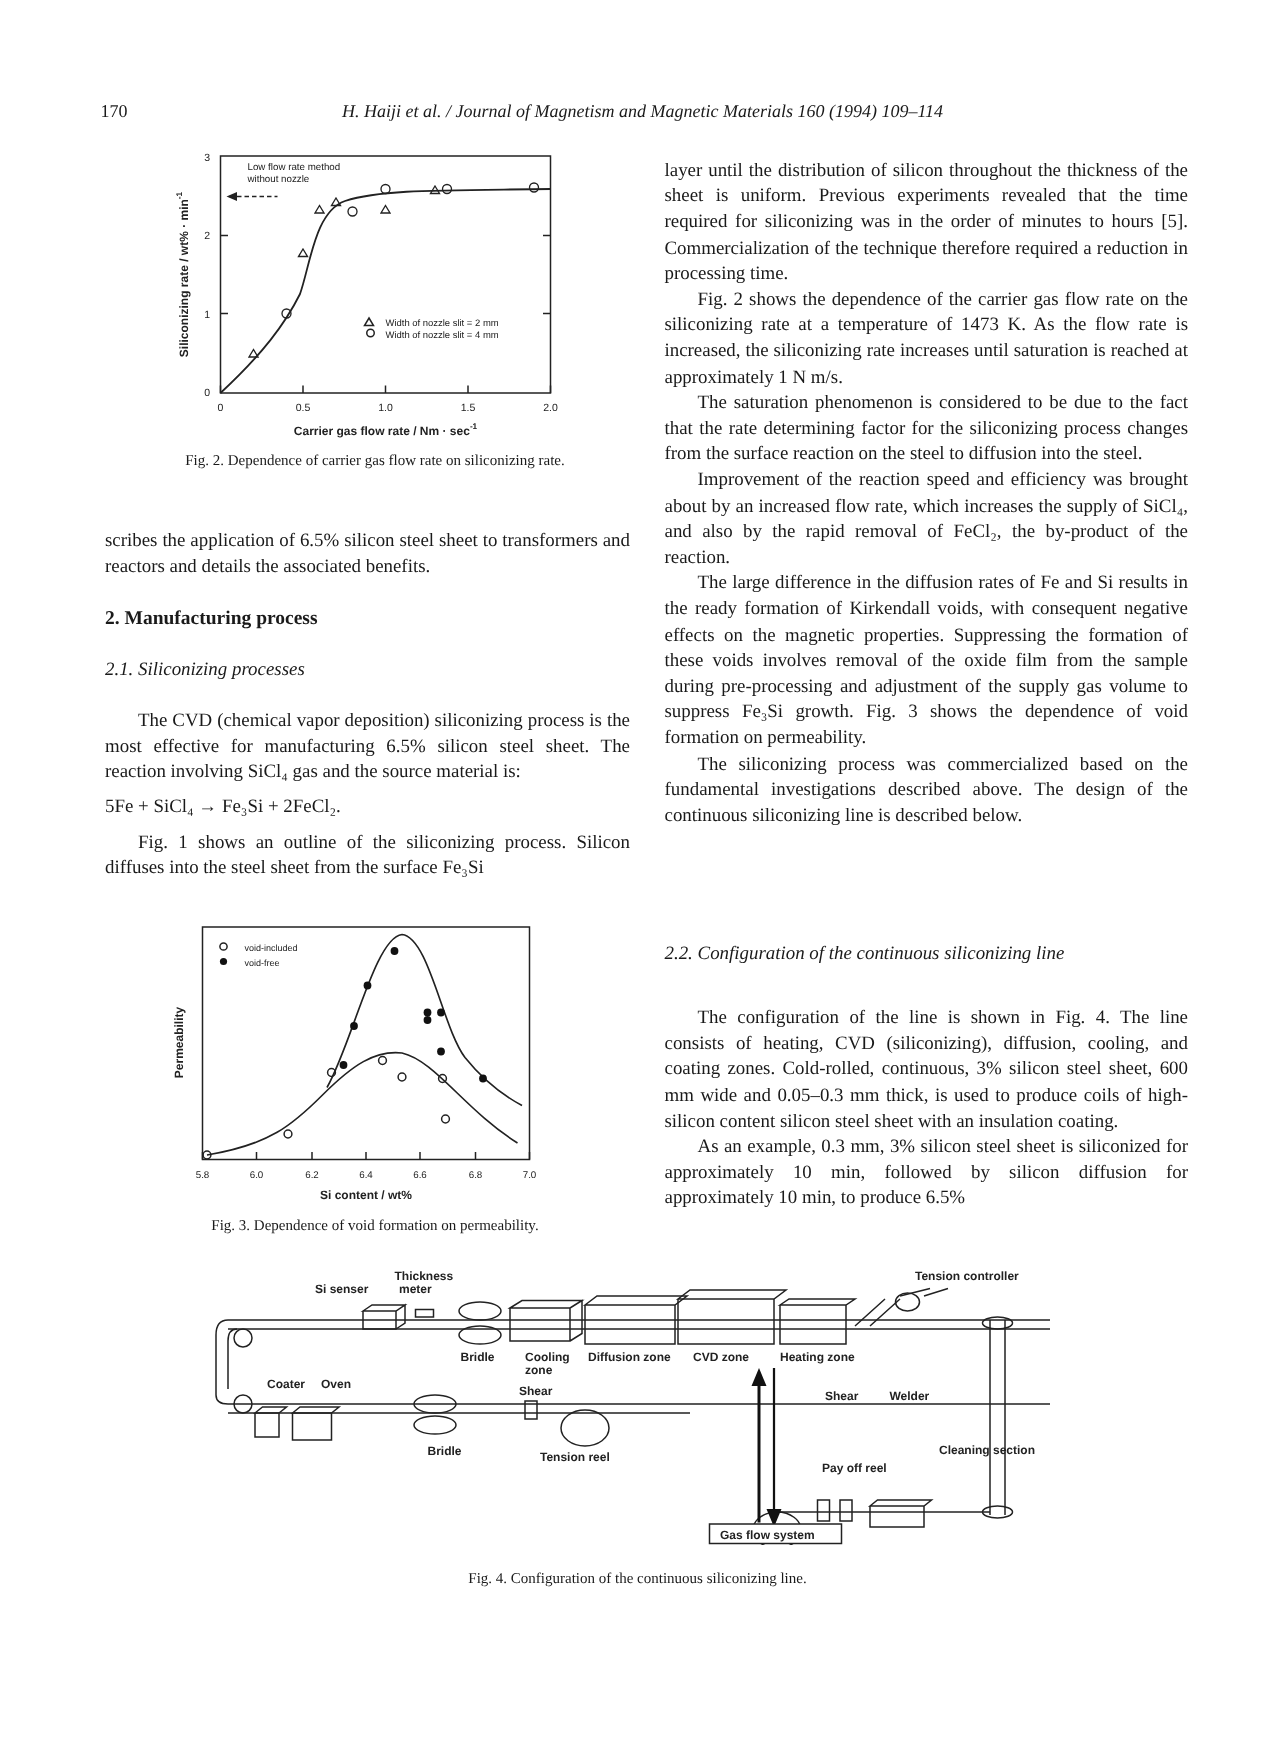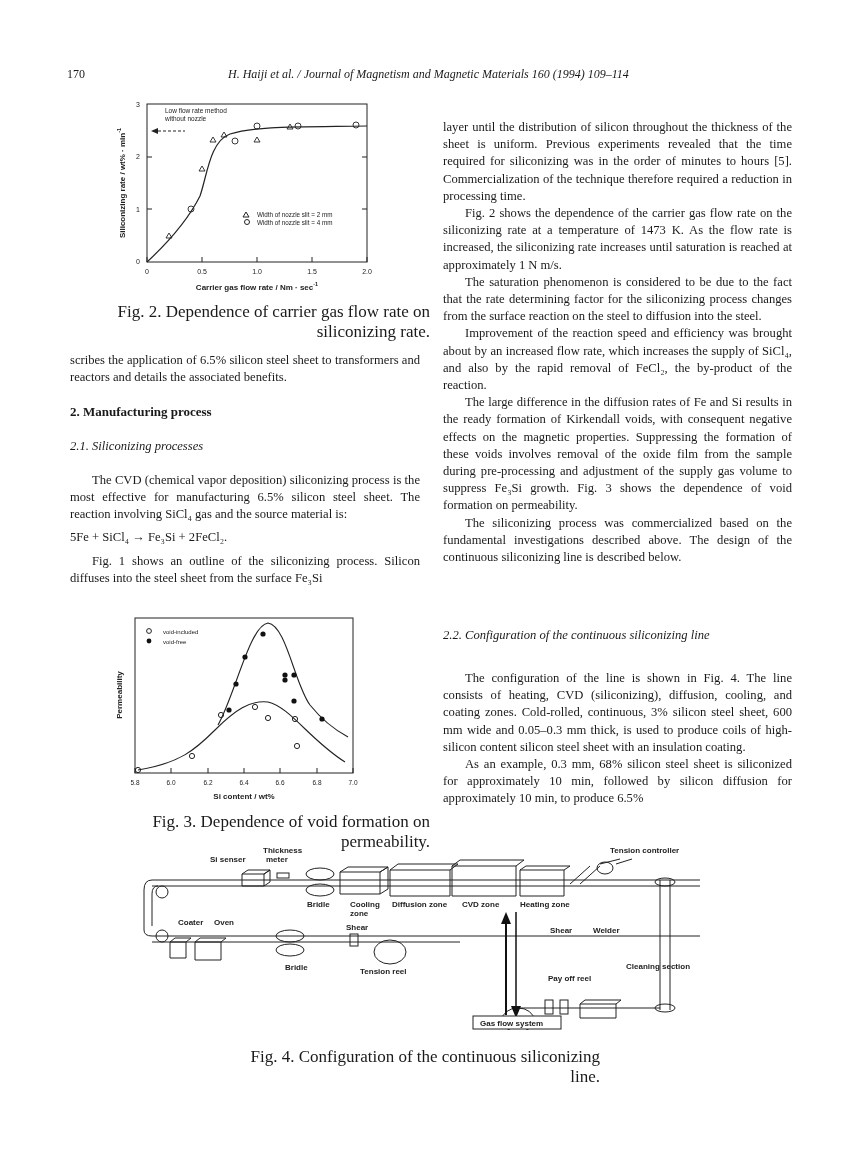--- a/index.html
+++ b/index.html
@@ -8,21 +8,21 @@
   .hdr { top:67px; font-size:12px; }
   .page-no { left:67px; }
   .running { left:228px; font-style:italic; }
   .col { position:absolute; font-size:12.6px; line-height:17.2px; text-align:justify; }
   .col p { margin:0; }
   .indent { text-indent:22px; }
   .left { left:70px; width:350px;margin-top:20px; }
   .right { left:443px; width:349px; }
   .h2 { font-weight:bold; font-size:13px; }
   .h3 { font-style:italic; }
-  .caption { font-size:17px; text-align:right; }
+  .caption { font-size:10px; text-align:center; }
   svg text { font-family:"Liberation Sans", sans-serif; fill:#222; }
 </style>
 </head>
 <body>
 
 <div class="abs hdr page-no">170</div>
 <div class="abs hdr running">H. Haiji et al. / Journal of Magnetism and Magnetic Materials 160 (1994) 109–114</div>
 
 <svg class="abs" style="left:95px;top:96px" width="290" height="200">
   <g>
@@ -80,32 +80,32 @@
 
 <div class="col left" style="top:332px">
   <p>scribes the application of 6.5% silicon steel sheet to transformers and reactors and details the associated benefits.</p>
   <p class="h2" style="margin-top:17px">2. Manufacturing process</p>
   <p class="h3" style="margin-top:17px">2.1. Siliconizing processes</p>
   <p class="indent" style="margin-top:17px">The CVD (chemical vapor deposition) siliconizing process is the most effective for manufacturing 6.5% silicon steel sheet. The reaction involving SiCl₄ gas and the source material is:</p>
   <p style="margin-top:6px;text-align:left">5Fe + SiCl₄ → Fe₃Si + 2FeCl₂.</p>
   <p class="indent" style="margin-top:6px">Fig. 1 shows an outline of the siliconizing process. Silicon diffuses into the steel sheet from the surface Fe₃Si</p>
 </div>
 
-<div class="col right" style="top:119px">
+<div class="col right" style="top:105px">
   <p>layer until the distribution of silicon throughout the thickness of the sheet is uniform. Previous experiments revealed that the time required for siliconizing was in the order of minutes to hours [5]. Commercialization of the technique therefore required a reduction in processing time.</p>
   <p class="indent">Fig. 2 shows the dependence of the carrier gas flow rate on the siliconizing rate at a temperature of 1473 K. As the flow rate is increased, the siliconizing rate increases until saturation is reached at approximately 1 N m/s.</p>
   <p class="indent">The saturation phenomenon is considered to be due to the fact that the rate determining factor for the siliconizing process changes from the surface reaction on the steel to diffusion into the steel.</p>
   <p class="indent">Improvement of the reaction speed and efficiency was brought about by an increased flow rate, which increases the supply of SiCl₄, and also by the rapid removal of FeCl₂, the by-product of the reaction.</p>
   <p class="indent">The large difference in the diffusion rates of Fe and Si results in the ready formation of Kirkendall voids, with consequent negative effects on the magnetic properties. Suppressing the formation of these voids involves removal of the oxide film from the sample during pre-processing and adjustment of the supply gas volume to suppress Fe₃Si growth. Fig. 3 shows the dependence of void formation on permeability.</p>
   <p class="indent">The siliconizing process was commercialized based on the fundamental investigations described above. The design of the continuous siliconizing line is described below.</p>
 </div>
 <div class="col right h3" style="top:627px">2.2. Configuration of the continuous siliconizing line</div>
 <div class="col right" style="top:670px">
   <p class="indent">The configuration of the line is shown in Fig. 4. The line consists of heating, CVD (siliconizing), diffusion, cooling, and coating zones. Cold-rolled, continuous, 3% silicon steel sheet, 600 mm wide and 0.05–0.3 mm thick, is used to produce coils of high-silicon content silicon steel sheet with an insulation coating.</p>
-  <p class="indent">As an example, 0.3 mm, 68% silicon steel sheet is siliconized for approximately 10 min, followed by silicon diffusion for approximately 10 min, to produce 6.5%</p>
+  <p class="indent">As an example, 0.3 mm, 3% silicon steel sheet is siliconized for approximately 10 min, followed by silicon diffusion for approximately 10 min, to produce 6.5%</p>
 </div>
 
 <svg class="abs" style="left:100px;top:615px" width="280" height="200">
   <rect x="35" y="3" width="218" height="155" fill="none" stroke="#222"></rect>
   <g stroke="#222">
     <line x1="35" y1="158" x2="35" y2="153"></line>
       <line x1="71" y1="158" x2="71" y2="153"></line>
       <line x1="108" y1="158" x2="108" y2="153"></line>
     <line x1="144" y1="158" x2="144" y2="153"></line>
       <line x1="180" y1="158" x2="180" y2="153"></line>

